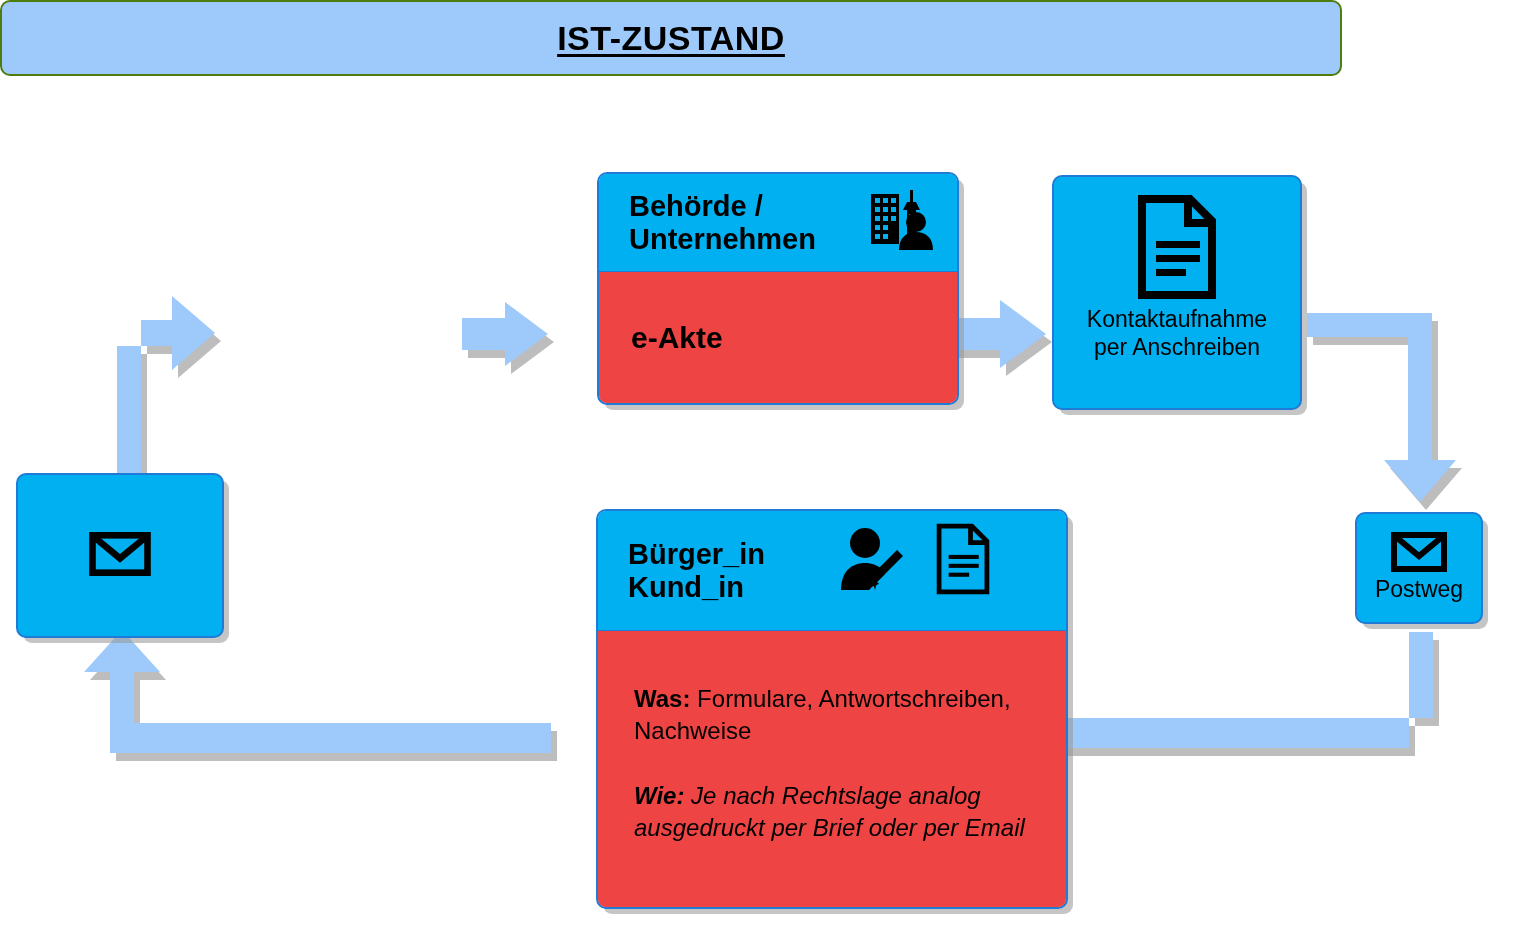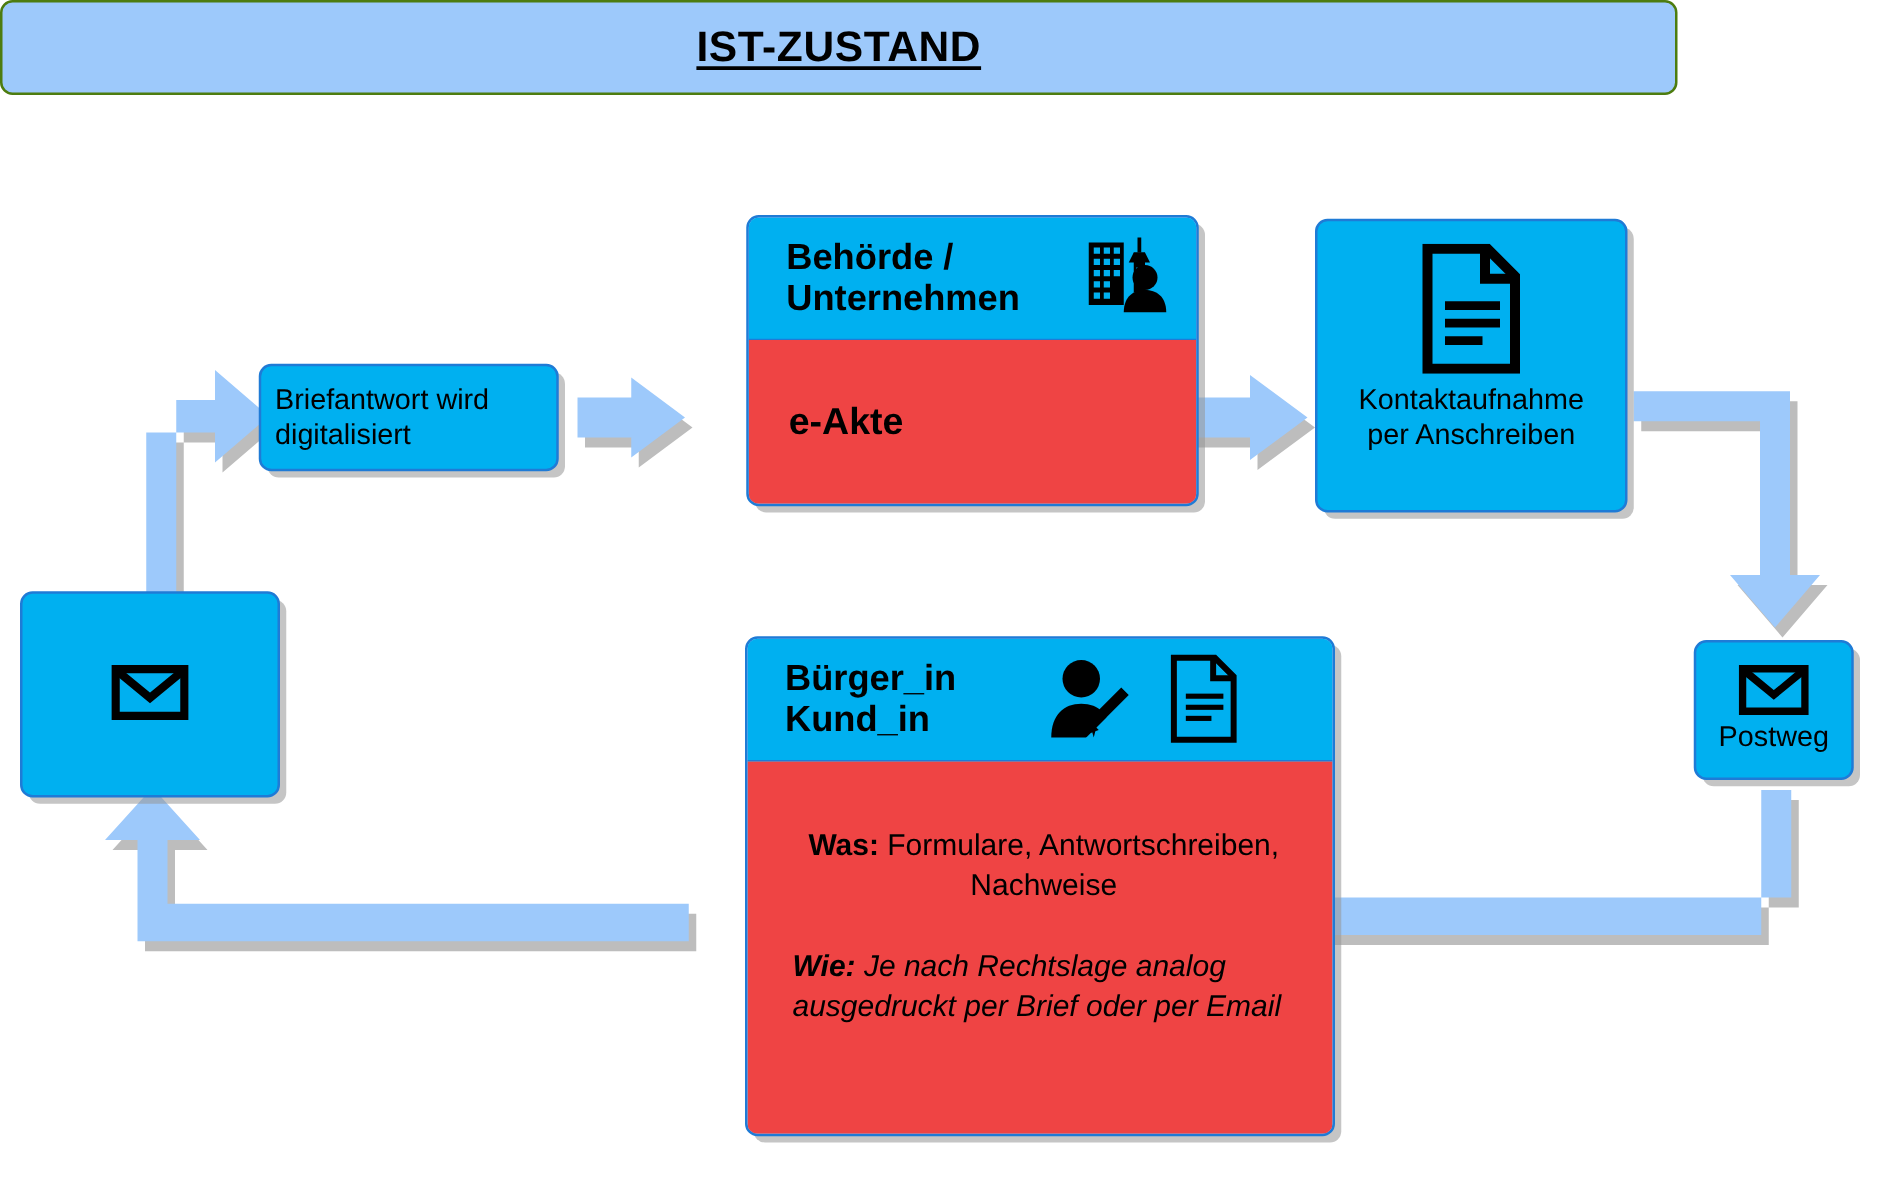--- a/index.html
+++ b/index.html
@@ -76,24 +76,20 @@
       <path d="M1307,313 L1432,313 L1432,460 L1456,460 L1420,502 L1384,460 L1408,460 L1408,337 L1307,337 Z"></path>
       <path d="M1409,632 L1433,632 L1433,718 L1056,718 L1056,688 L1015,733 L1056,778 L1056,748 L1409,748 Z"></path>
       <path d="M551,723 L551,753 L110,753 L110,672 L84,672 L122,630 L160,672 L134,672 L134,723 Z"></path>
     </g>
   </svg>
 
   <div id="title-banner">
     <span class="t">IST-ZUSTAND</span>
   </div>
 
-  <div class="box cyan plainbox" style="left:207px;top:291px;width:240px;height:86px;align-items:flex-start;">
-    <span class="lbl" style="white-space:pre-line;text-align:left;padding-left:11px;">Briefantwort wird
-digitalisiert</span>
-  </div>
 
   <div class="card" style="left:552px;top:172px;width:362px;height:233px;">
     <div class="card-head" style="height:98px;">
       <span class="htxt">Behörde /
 Unternehmen</span>
       <span class="hicons" style="right:22px;top:14px;">
 
         <svg class="ic" width="66" height="62" viewBox="0 0 66 62">
           <g fill="#000">
 
@@ -154,21 +150,21 @@
   </div>
 
   <div class="box cyan plainbox" style="left:16px;top:473px;width:208px;height:165px;">
     <svg class="ic" width="62" height="44" viewBox="0 0 56 40" style="margin-bottom:4px;">
       <rect x="3" y="3" width="50" height="34" fill="none" stroke="#000" stroke-width="6"></rect>
       <path d="M5 5 L28 24 L51 5" fill="none" stroke="#000" stroke-width="6"></path>
     </svg>
   </div>
 
   <div class="card" style="left:551px;top:509px;width:472px;height:400px;">
-    <div class="card-head" style="height:98px;">
+    <div class="card-head" style="height:120px;">
       <span class="htxt">Bürger_in
 Kund_in</span>
       <span class="hicons" style="right:75px;top:12px;gap:30px;">
 
         <svg class="ic" width="68" height="66" viewBox="0 0 68 66">
           <circle cx="28" cy="17" r="15" fill="#000"></circle>
           <path d="M4 64 C4 46 14 37 28 37 C42 37 52 46 52 64 Z" fill="#000"></path>
           <g fill="#00B0F0">
             <polygon points="30,66 68,28 68,66"></polygon>
           </g>
@@ -181,21 +177,21 @@
         <svg class="ic" width="56" height="72" viewBox="0 0 82 104">
           <path d="M6 4 H54 L76 26 V100 H6 Z" fill="none" stroke="#000" stroke-width="7"></path>
           <path d="M52 4 V28 H76" fill="none" stroke="#000" stroke-width="7"></path>
           <rect x="20" y="46" width="44" height="6" fill="#000"></rect>
           <rect x="20" y="59" width="44" height="6" fill="#000"></rect>
           <rect x="20" y="72" width="30" height="6" fill="#000"></rect>
         </svg>
       </span>
     </div>
     <div class="card-body" style="height:298px;padding:52px 30px 0 36px;font-size:24px;line-height:1.35;">
-      <p style="margin:0 0 32px 0;text-align:center;">
+      <p style="margin:0 0 32px 0;">
         <b>Was:</b><span> Formulare, Antwortschreiben, Nachweise</span>
       </p>
       <p style="margin:0;font-style:italic;">
         <b>Wie:</b><span> Je nach Rechtslage analog ausgedruckt per Brief oder per Email</span>
       </p>
     </div>
   </div>
 
 </div>
 

